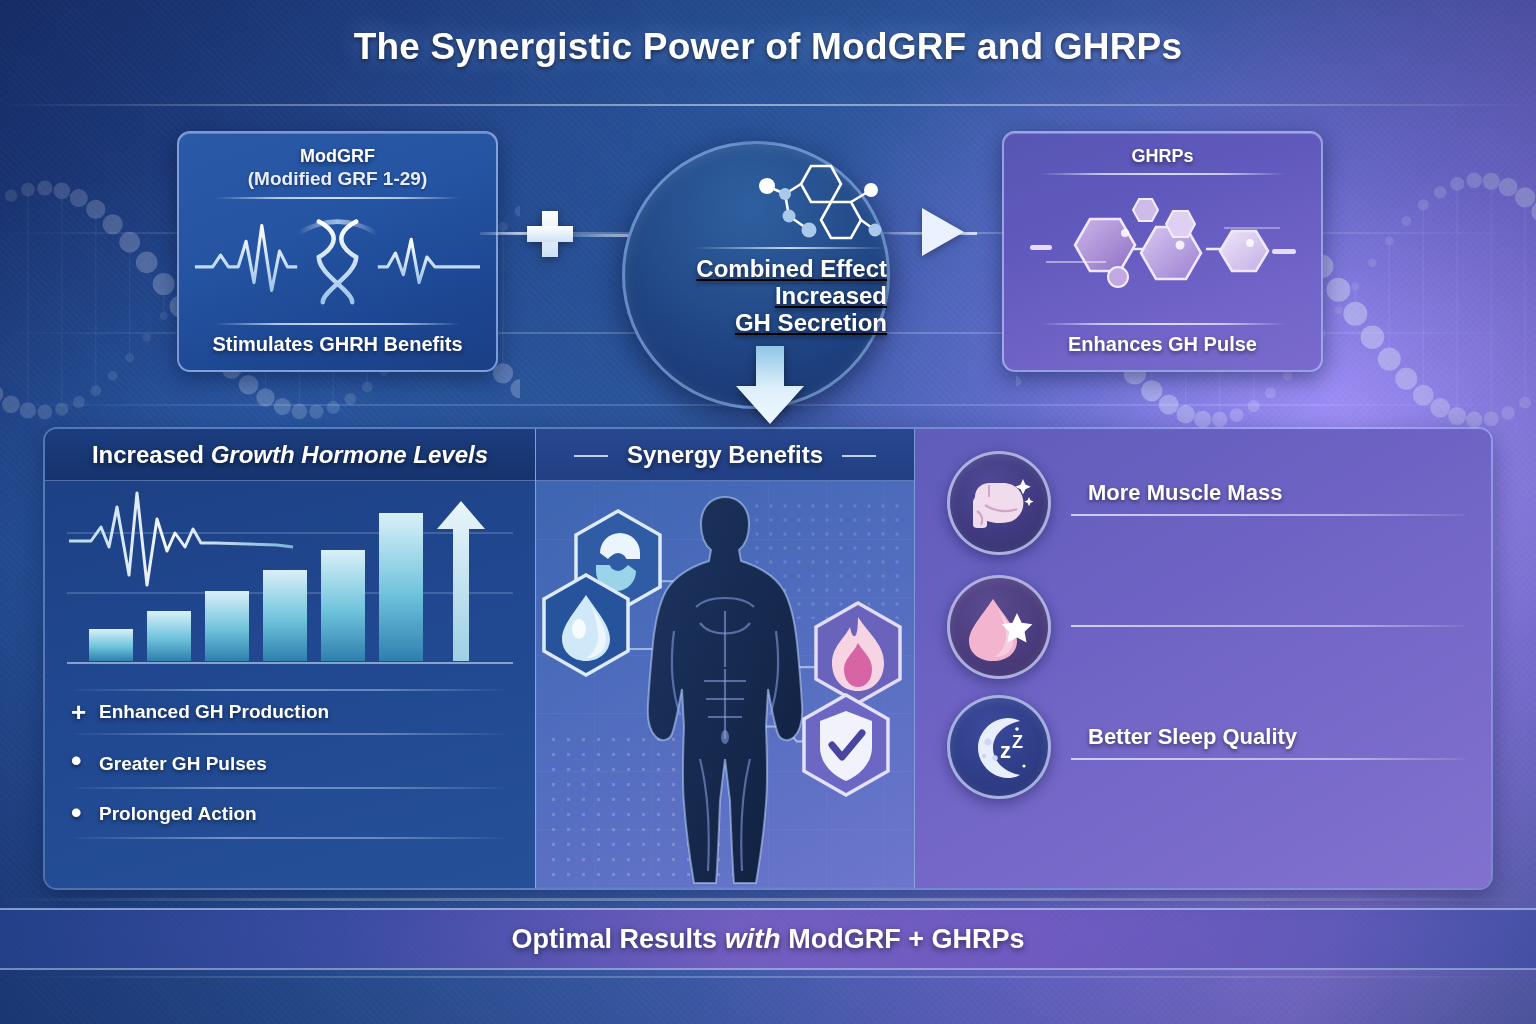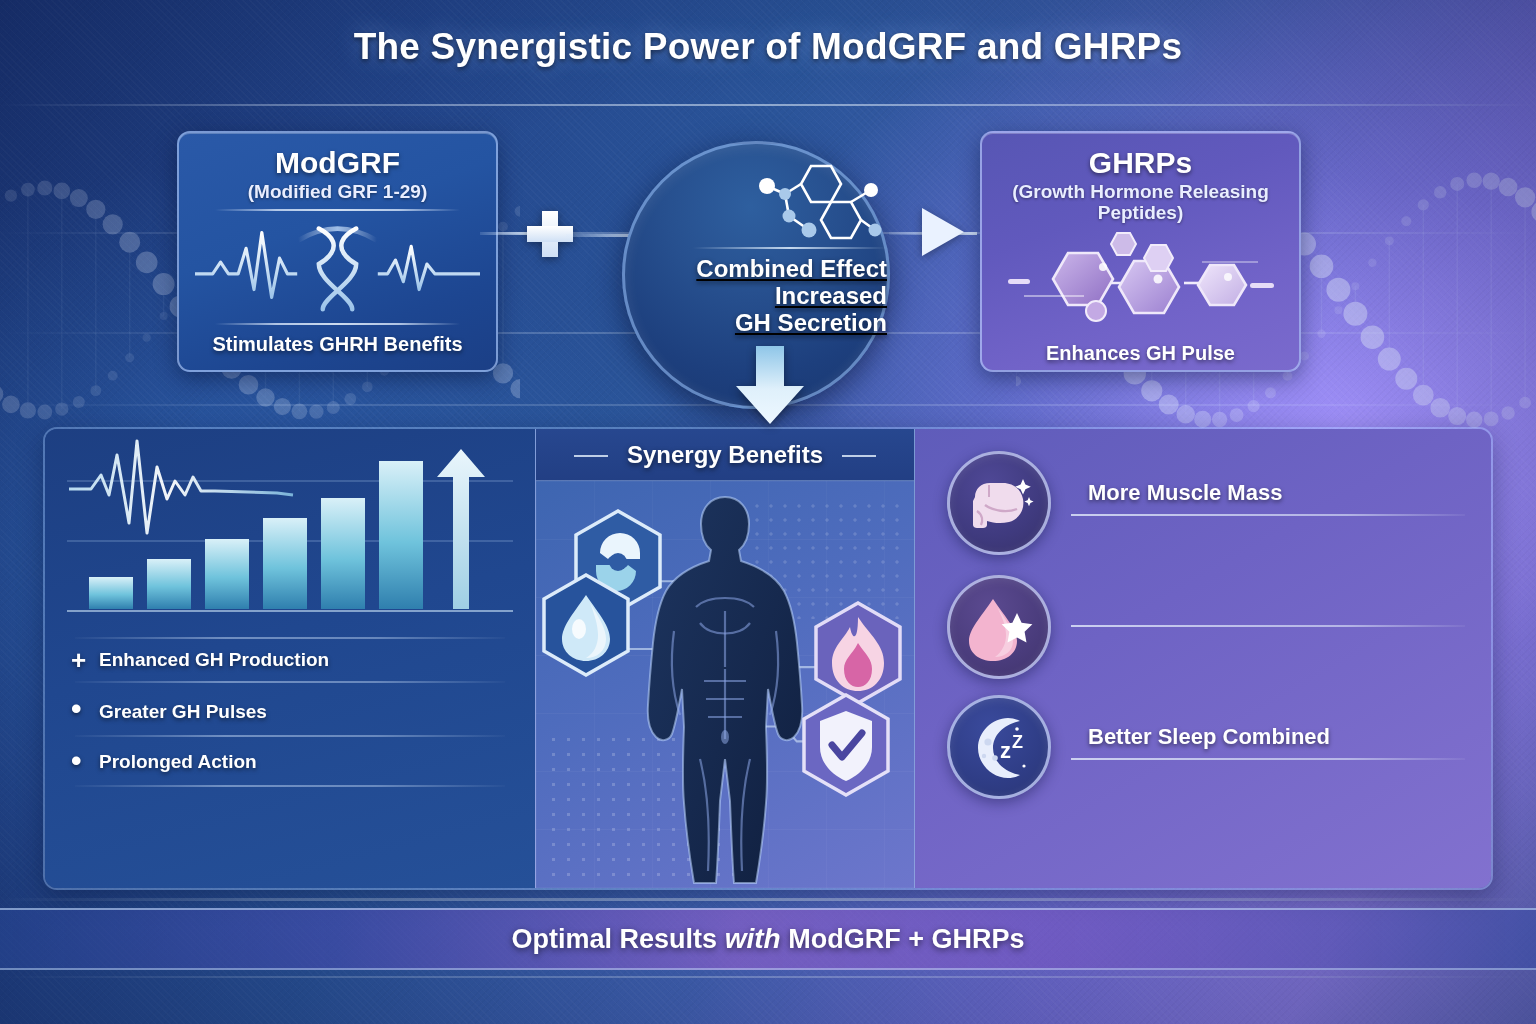--- a/index.html
+++ b/index.html
@@ -61,24 +61,24 @@
     box-shadow:0 6px 22px rgba(5,15,50,0.45), inset 0 1px 0 rgba(255,255,255,0.25);
     padding:14px 16px 12px;
     display:flex; flex-direction:column; align-items:center;
     overflow:hidden;
   }
   #card-modgrf {
     left:177px;
     background:linear-gradient(160deg, #2a59a8 0%, #2454a2 40%, #1d4691 75%, #1b3f86 100%);
   }
   #card-ghrps {
-    left:980px;
+    left:1002px;
     background:linear-gradient(160deg, #5756b4 0%, #6159bd 35%, #7163c8 70%, #7a6acd 100%);
   }
-  .card-title { font-size:30px; font-weight:bold; color:#fff; text-shadow:0 2px 4px rgba(0,0,0,0.5); line-height:1.05; }
+  .card-title { font-size:18px; font-weight:bold; color:#fff; text-shadow:0 2px 4px rgba(0,0,0,0.5); line-height:1.05; }
   .card-sub { font-size:19px; font-weight:bold; color:#e9eeff; text-shadow:0 1px 3px rgba(0,0,0,0.45);
               line-height:1.14; text-align:center; margin-top:2px; }
   .card-rule { width:86%; height:2px; margin:7px 0 0;
                background:linear-gradient(90deg, rgba(255,255,255,0) 0%, rgba(225,238,255,0.75) 25%, rgba(235,245,255,0.85) 50%, rgba(225,238,255,0.75) 75%, rgba(255,255,255,0) 100%); }
   .card-art { flex:1; width:100%; display:flex; align-items:center; justify-content:center; position:relative; }
   .card-foot { font-size:20px; font-weight:bold; color:#fff; text-shadow:0 2px 4px rgba(0,0,0,0.5); padding-bottom:2px; }
 
   
   #plus-sign {
     position:absolute; left:527px; top:211px; width:46px; height:46px;
@@ -479,21 +479,20 @@
     <stop offset="0%" stop-color="#8fc6e8"></stop>
         <stop offset="55%" stop-color="#dff0fb"></stop>
         <stop offset="100%" stop-color="#eef8ff"></stop>
   </linearGradient>
     </defs>
   <path d="M30 0 L58 0 L58 40 L78 40 L44 78 L10 40 L30 40 Z" fill="url(#adG)"></path>
 </svg>
 
 <div id="card-ghrps" class="card">
   <div class="card-title">GHRPs</div>
-  <div class="card-sub" style="max-width:290px">(Growth Hormone Releasing Peptides)</div>
   <div class="card-rule"></div>
   <div class="card-art">
     <svg width="270" height="96" viewBox="0 0 270 96">
       <defs>
         <linearGradient id="hxA" x1="0" y1="0" x2="1" y2="1">
           <stop offset="0%" stop-color="#cbb6ea"></stop>
             <stop offset="100%" stop-color="#8f6fc4"></stop>
         </linearGradient>
         <linearGradient id="hxB" x1="0" y1="0" x2="1" y2="1">
           <stop offset="0%" stop-color="#d8c8f2"></stop>
@@ -523,20 +522,26 @@
       <rect x="196" y="30" width="56" height="2" fill="rgba(255,255,255,0.35)"></rect>
     </svg>
   </div>
   <div class="card-rule"></div>
   <div class="card-foot" style="margin-top:8px">Enhances GH Pulse</div>
 </div>
 
 <div id="panels-frame">
 
   <div class="panel" id="panel-gh">
+    <div class="panel-head">
+      <div class="panel-head-text">
+        <span>Increased</span>
+        <span class="it">Growth Hormone Levels</span>
+      </div>
+    </div>
     <div class="panel-body">
       <svg id="gh-chart" viewBox="0 0 446 180">
         <defs>
           <linearGradient id="barG" x1="0" y1="0" x2="0" y2="1">
             <stop offset="0%" stop-color="#d9f0f8"></stop>
               <stop offset="55%" stop-color="#6fc3dc"></stop>
               <stop offset="100%" stop-color="#2f7fae"></stop>
           </linearGradient>
           <linearGradient id="pulseG" x1="0" y1="0" x2="1" y2="0">
             <stop offset="0%" stop-color="#bfe2f5"></stop>
@@ -715,21 +720,21 @@
             <circle cx="26" cy="32" r="3.6" fill="#cdd8f0"></circle>
             <circle cx="33" cy="48" r="2.8" fill="#cdd8f0"></circle>
             <circle cx="22" cy="46" r="2.2" fill="#cdd8f0"></circle>
             <text x="38" y="48" font-family="Liberation Sans, sans-serif" font-size="22" font-weight="bold" fill="#ffffff">z</text>
             <text x="50" y="38" font-family="Liberation Sans, sans-serif" font-size="18" font-weight="bold" fill="#ffffff">Z</text>
             <circle cx="55" cy="19" r="1.8" fill="#ffffff"></circle>
             <circle cx="62" cy="56" r="1.6" fill="#ffffff"></circle>
           </svg>
         </div>
         <div class="ko-text-wrap">
-          <div class="ko-label">Better Sleep Combined</div>
+          <div class="ko-label">Better Sleep Quality</div>
           <div class="ko-underline"></div>
         </div>
       </div>
 
     </div>
   </div>
 </div>
 
 <div id="footer-band">
   <div id="footer-text">

